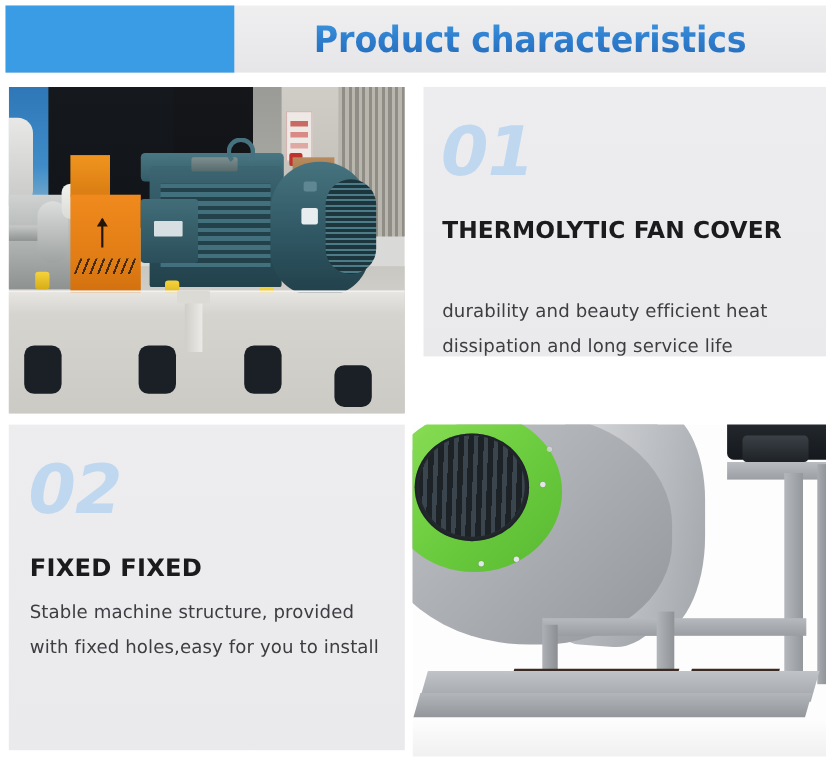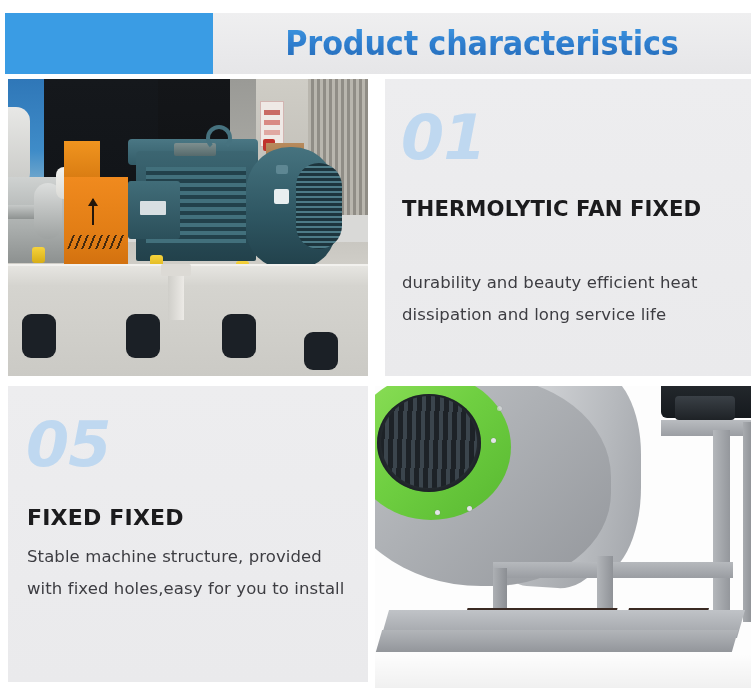--- a/index.html
+++ b/index.html
@@ -16,21 +16,21 @@
   .page {
     position: relative;
     width: 751px;
     height: 688px;
     background: #ffffff;
   }
 
   
   .header {
     position: absolute;
-    left: 0; top: 8px;
+    left: 0; top: 0;
     width: 751px; height: 70px;
     background: #ffffff;
   }
   .header-band {
     position: absolute;
     left: 5px; top: 5px;
     width: 746px; height: 61px;
     background: linear-gradient(180deg, #efeff0 0%, #eaeaec 55%, #e6e6e8 100%);
   }
   .header-blue {
@@ -58,21 +58,21 @@
     transform: scaleX(0.92);
     transform-origin: center center;
   }
 
   
   .cell {
     position: absolute;
     overflow: hidden;
   }
   .cell-photo-tl { left: 8px;   top: 79px;  width: 360px; height: 297px; }
-  .cell-text-tr  { left: 385px; top: 79px;  width: 366px; height: 297px;
+  .cell-text-tr  { left: 385px; top: 79px;  width: 366px; height: 245px;
                    background: linear-gradient(180deg,#ededef 0%, #eaeaec 100%); }
   .cell-text-bl  { left: 8px;   top: 386px; width: 360px; height: 296px;
                    background: linear-gradient(180deg,#ededef 0%, #eaeaec 100%); }
   .cell-photo-br { left: 375px; top: 386px; width: 376px; height: 302px; }
 
   
   .card-inner { position: absolute; left: 0; top: 0; right: 0; bottom: 0; }
   .big-num {
     position: absolute;
     font-family: "DejaVu Sans", sans-serif;
@@ -431,28 +431,28 @@
       <div class="base-hole bh1"></div>
       <div class="base-hole bh2"></div>
       <div class="base-hole bh3"></div>
       <div class="base-hole bh4"></div>
     </div>
   </div>
 
   <div class="cell cell-text-tr">
     <div class="card-inner">
       <div class="big-num tr-num">01</div>
-      <div class="card-title tr-title">THERMOLYTIC FAN FIXED</div>
+      <div class="card-title tr-title">THERMOLYTIC FAN COVER</div>
       <div class="card-body tr-body">durability and beauty efficient heat dissipation and long service life</div>
     </div>
   </div>
 
   <div class="cell cell-text-bl">
     <div class="card-inner">
-      <div class="big-num bl-num">05</div>
+      <div class="big-num bl-num">02</div>
       <div class="card-title bl-title">FIXED FIXED</div>
       <div class="card-body bl-body">Stable machine structure, provided with fixed holes,easy for you to install</div>
     </div>
   </div>
 
   <div class="cell cell-photo-br">
     <div class="p2">
       <div class="motor2"></div>
       <div class="motor2b"></div>
       <div class="outlet"></div>

